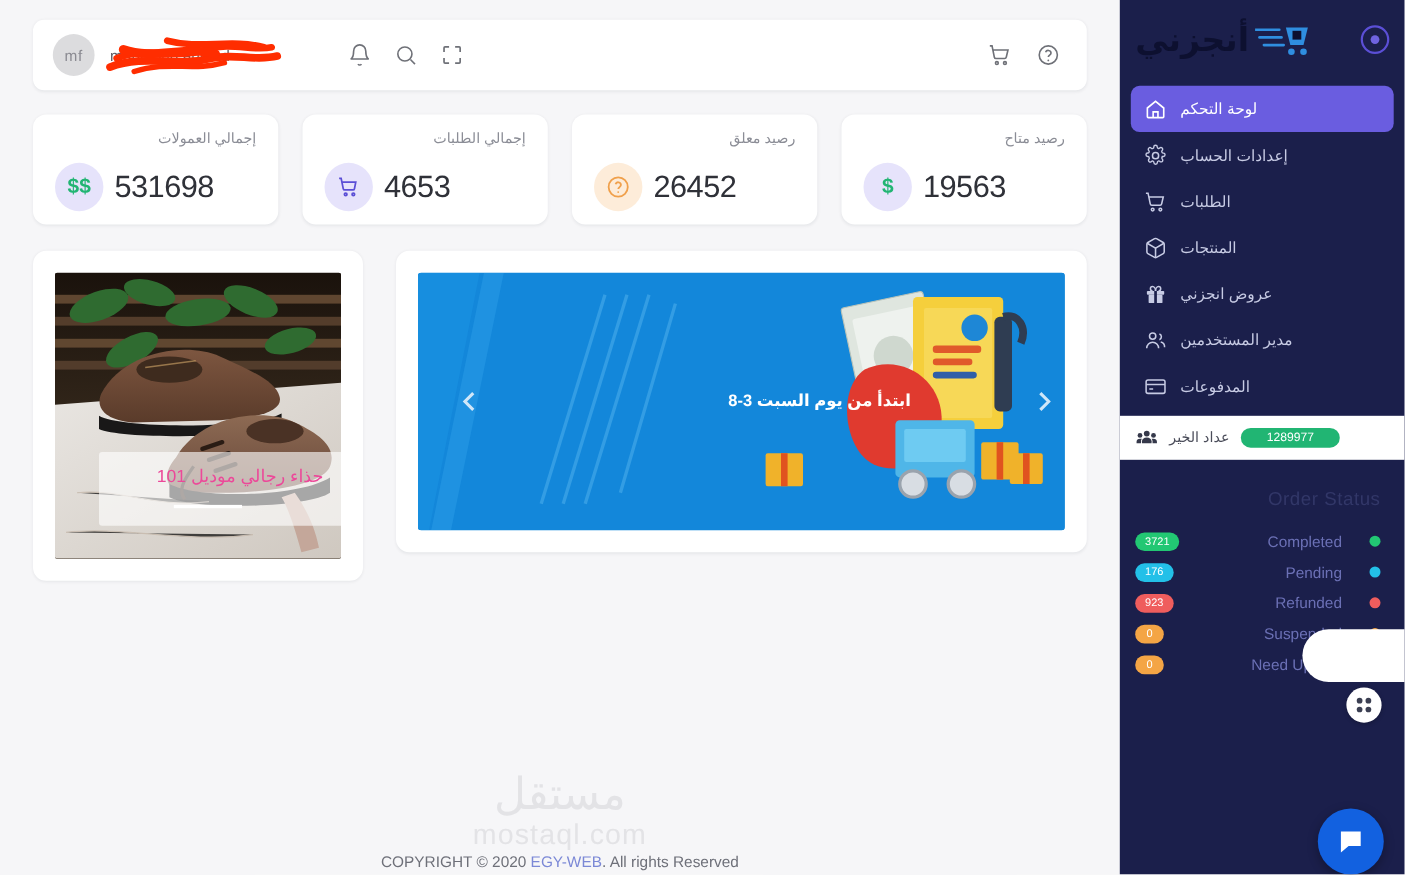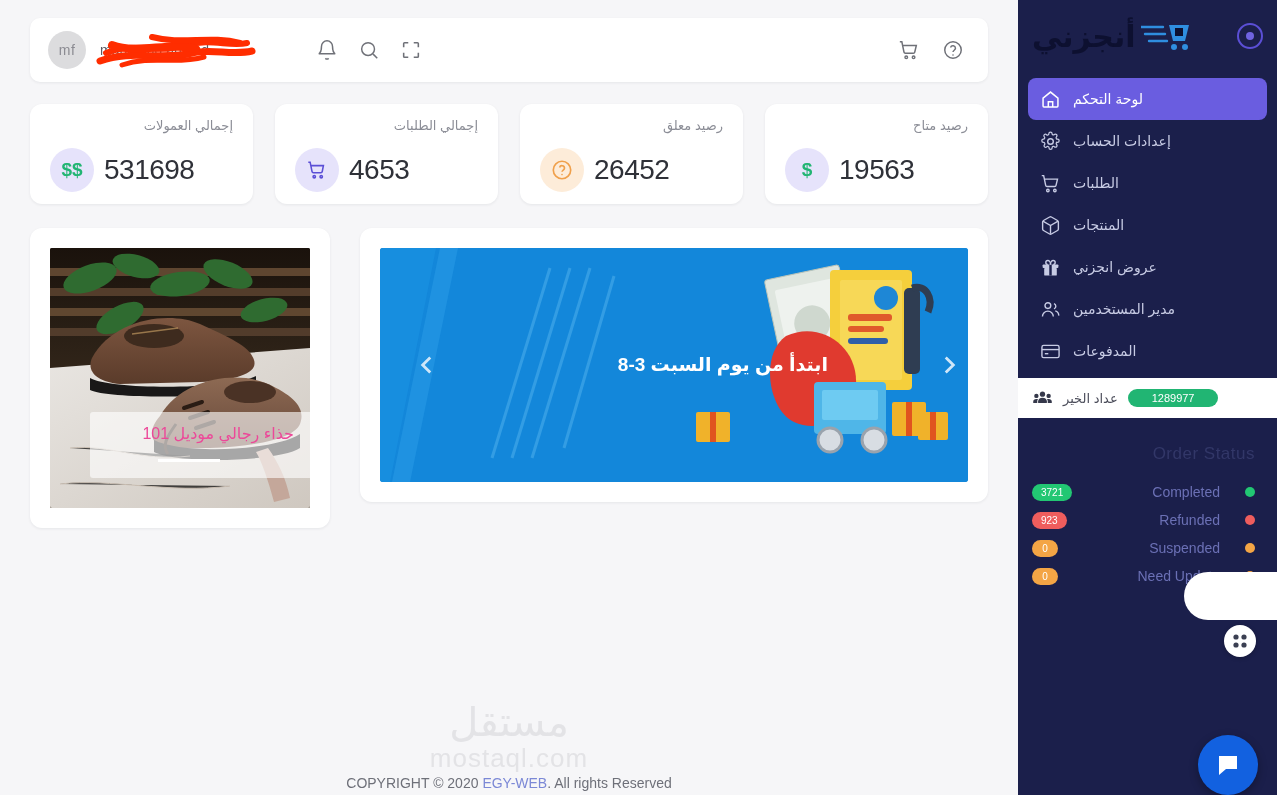--- a/index.html
+++ b/index.html
@@ -87,21 +87,21 @@
   .banner {
     position: relative; height: 234px; border-radius: 3px; overflow: hidden;
     background: #1387da;
   }
   .banner .stripes { position: absolute; inset: 0; }
   .banner-text {
     position: absolute; right: 140px; top: 50%; transform: translateY(-50%);
     text-align: right; color: #fff;
     font-weight: bold; line-height: 1.55; white-space: nowrap;
   }
-  .banner-line1 { font-size: 19px; }
+  .banner-line1 { font-size: 15px; }
   .banner-line2 { font-size: 21px; letter-spacing: 1px; }
   .banner-arrow {
     position: absolute; top: 50%; transform: translateY(-50%);
     width: 26px; height: 26px; color: #cfe6f8; cursor: pointer;
   }
   .banner-arrow.left { left: 34px; }
   .banner-arrow.right { right: 6px; }
 
   .product-card {
     flex: 0 0 300px;
@@ -556,20 +556,25 @@
       <div class="os-title">Order Status</div>
 
       <div style="height:14px"></div>
 
       <div class="os-row">
         <span class="os-badge" style="background:#22c773">3721</span>
         <span class="os-label">Completed</span>
         <span class="os-dot" style="background:#22c773"></span>
       </div>
 
+      <div class="os-row">
+        <span class="os-badge" style="background:#23c0e8">176</span>
+        <span class="os-label">Pending</span>
+        <span class="os-dot" style="background:#23c0e8"></span>
+      </div>
 
       <div class="os-row">
         <span class="os-badge" style="background:#ef5d5d">923</span>
         <span class="os-label">Refunded</span>
         <span class="os-dot" style="background:#ef5d5d"></span>
       </div>
 
       <div class="os-row">
         <span class="os-badge" style="background:#f4a545">0</span>
         <span class="os-label">Suspended</span>

